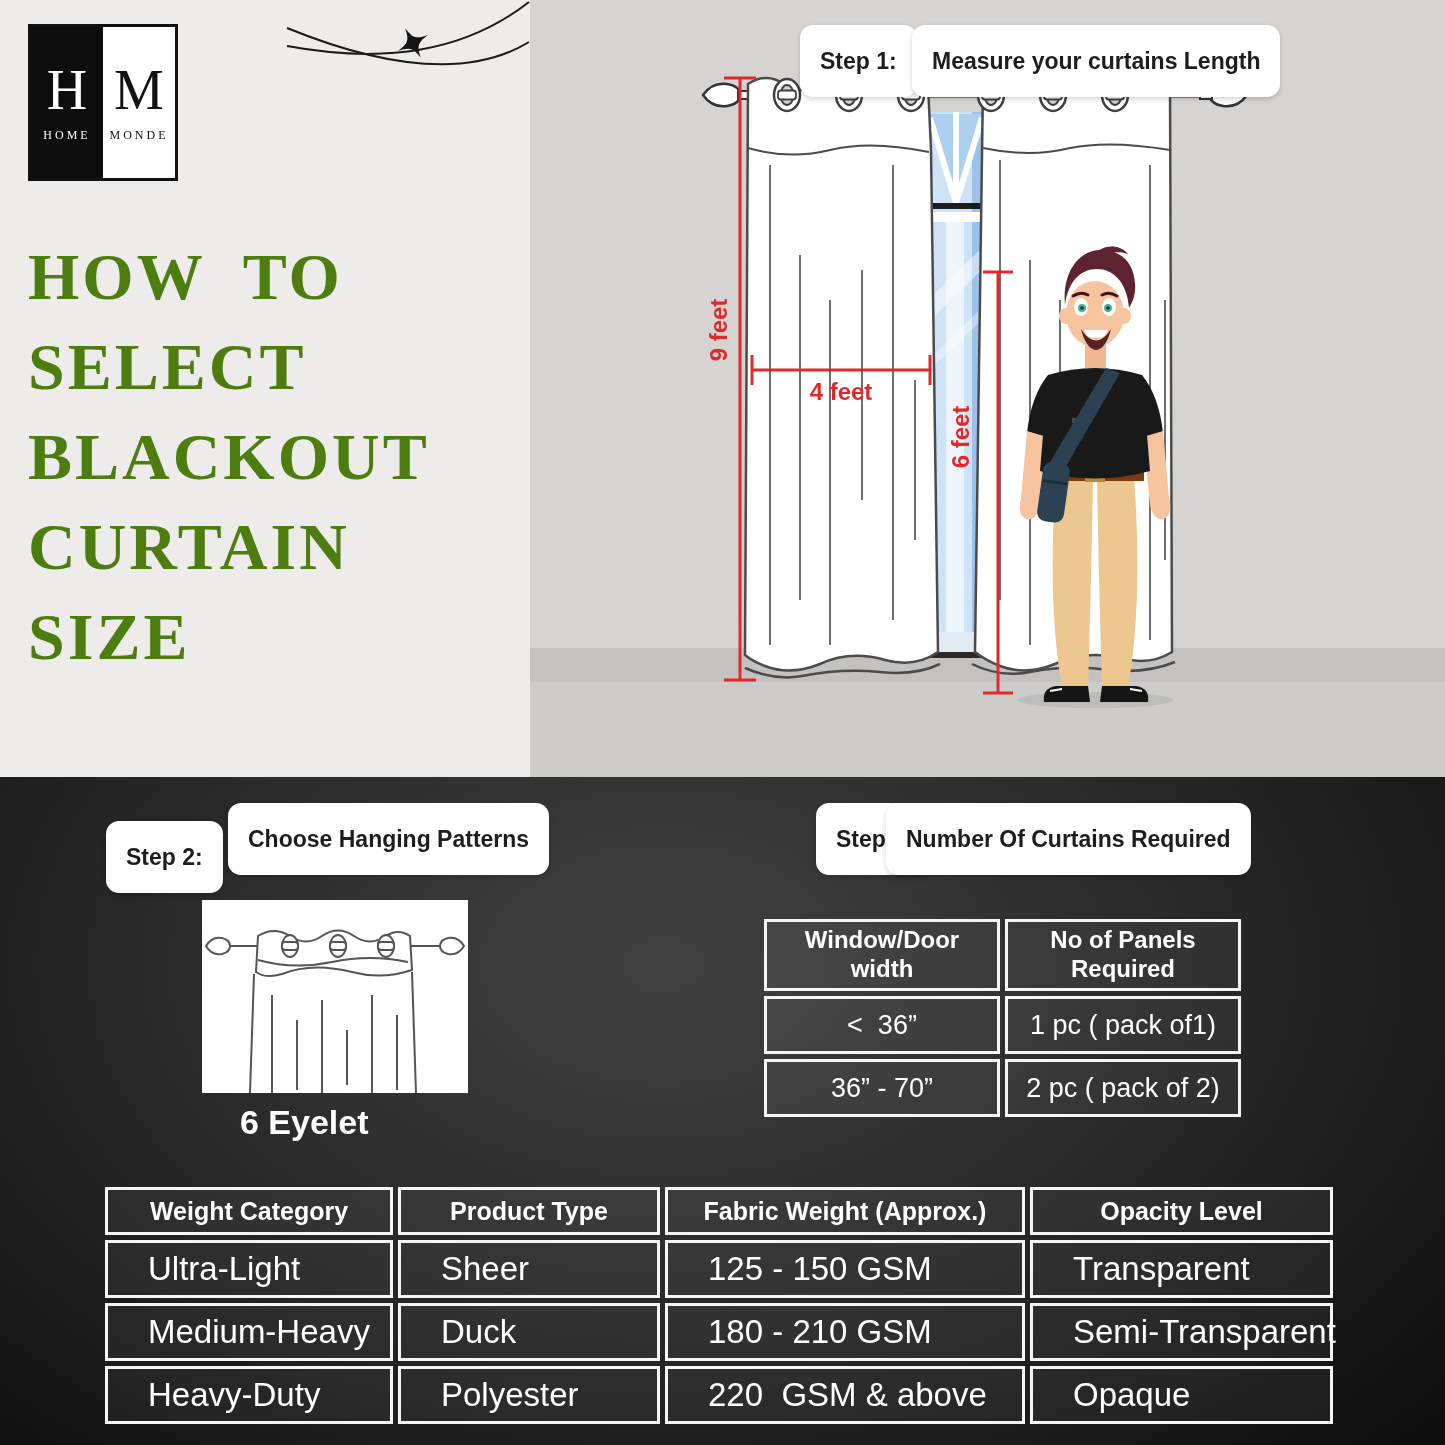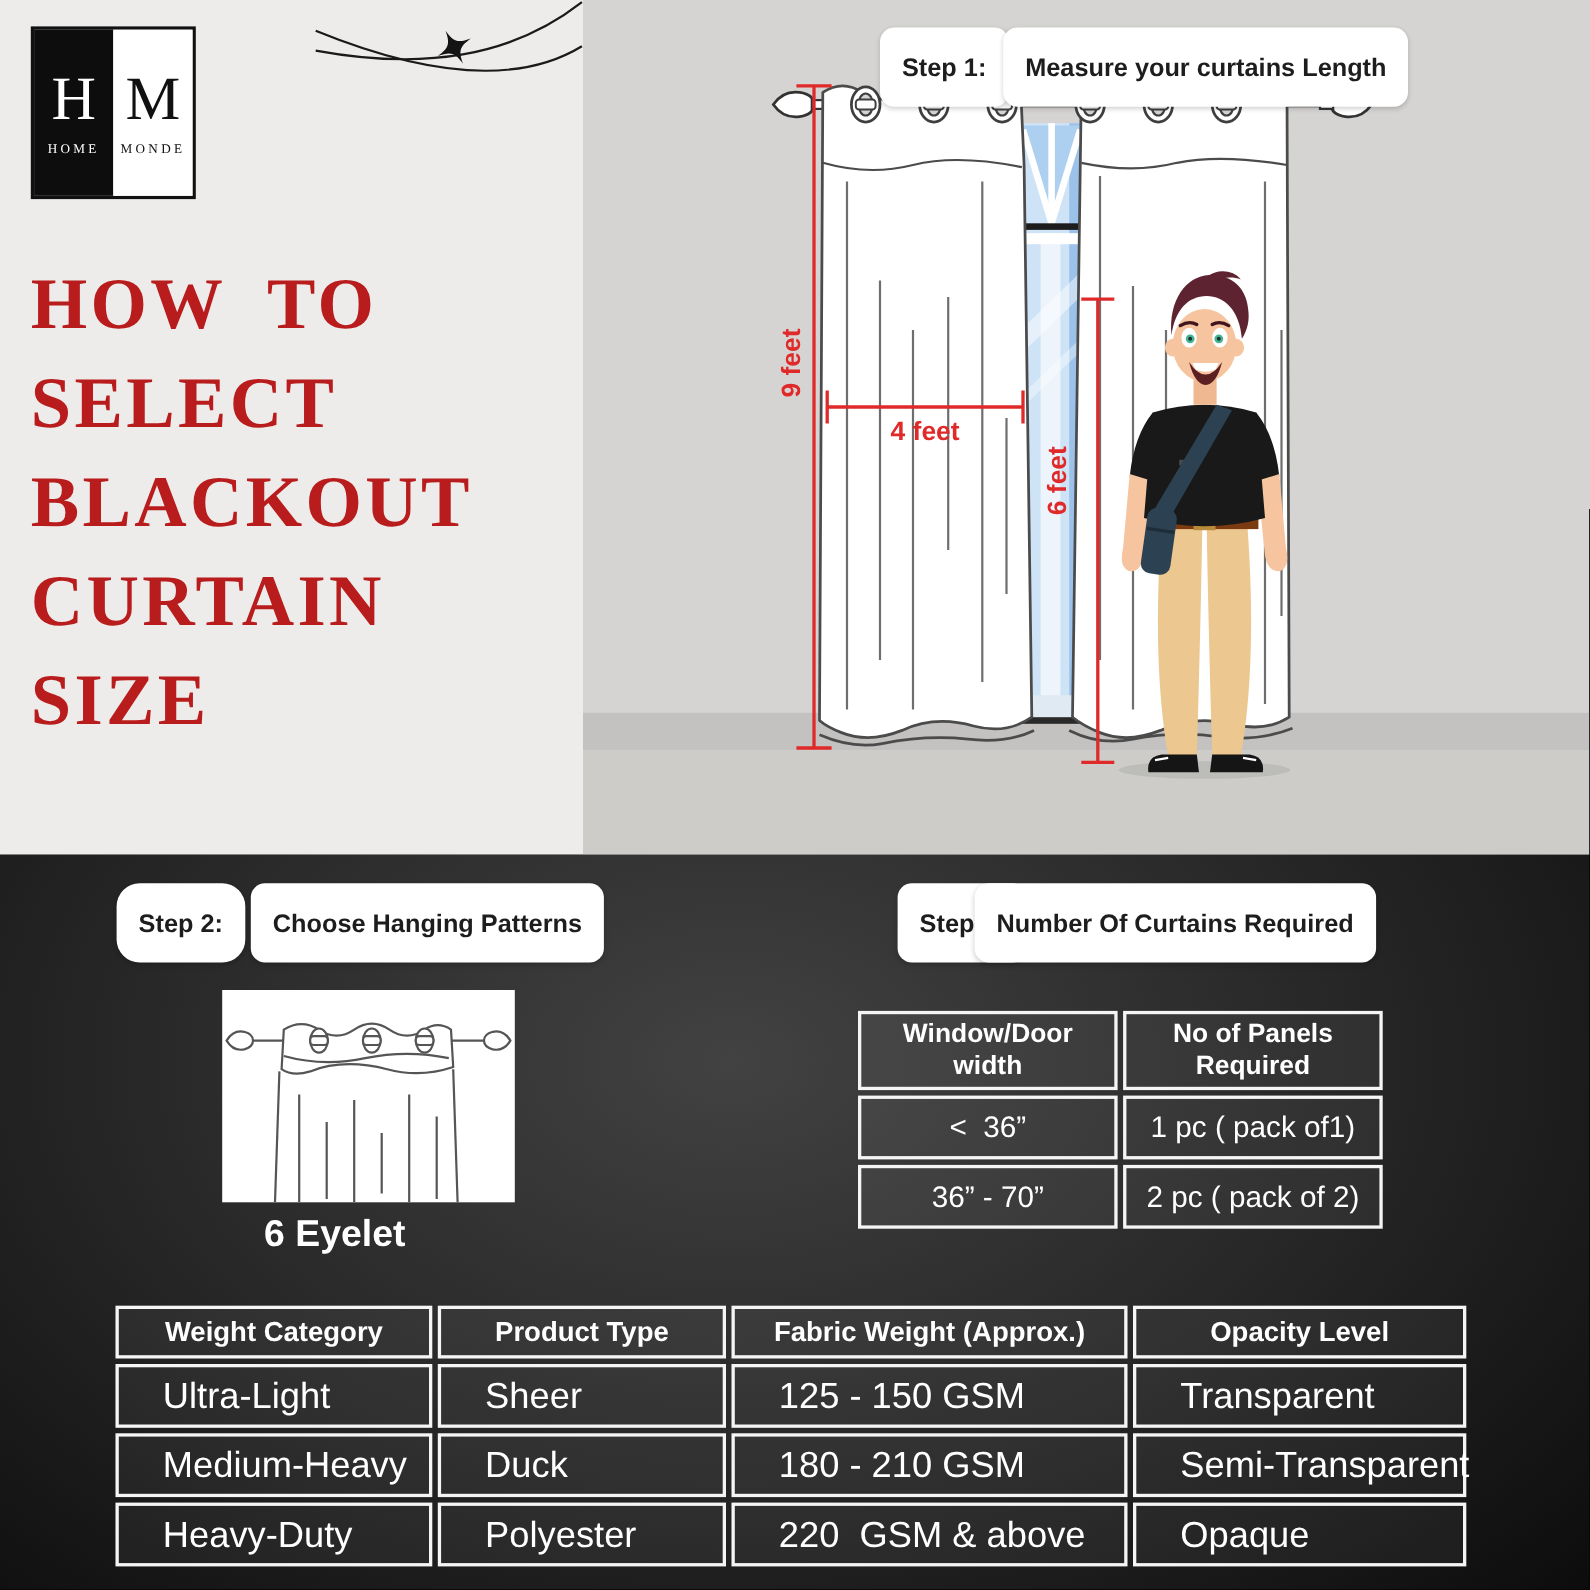--- a/index.html
+++ b/index.html
@@ -14,40 +14,40 @@
   .logo{position:absolute;left:28px;top:24px;width:150px;height:157px;border:3px solid #111;
         display:flex;box-sizing:border-box;}
   .logo-half{flex:1;display:flex;flex-direction:column;align-items:center;justify-content:center;
              gap:10px;font-family:"Liberation Serif",serif;}
   .logo-half.black{background:#0d0d0d;color:#fff;}
   .logo-half.white{background:#fff;color:#111;}
   .monogram{font-size:56px;line-height:1;font-weight:400;}
   .logo-word{font-size:12px;letter-spacing:3px;}
 
   
-  .title{position:absolute;left:28px;top:232px;color:#b91c1c;
+  .title{position:absolute;left:28px;top:232px;color:#4d7c0f;
          font-family:"Liberation Serif",serif;font-weight:bold;
          font-size:66px;line-height:90px;letter-spacing:3px;}
   .title div{word-spacing:20px;}
 
   
   .pill{position:absolute;height:44px;background:#fff;border-radius:13px;
         display:inline-flex;align-items:center;justify-content:center;
         padding:14px 20px;font-weight:bold;font-size:23px;color:#1d1d1d;
         box-shadow:0 2px 5px rgba(0,0,0,.18);white-space:nowrap;}
 
   
   .bottom{position:absolute;left:0;top:777px;width:1445px;height:668px;
           background:radial-gradient(1100px 720px at 46% 28%, #424242 0%, #2a2a2a 45%, #0b0b0b 100%);}
   .eyelet-box{position:absolute;left:202px;top:123px;width:266px;height:193px;background:#fff;}
   .eyelet-label{position:absolute;left:240px;top:326px;width:260px;text-align:left;
                 color:#fff;font-weight:bold;font-size:34px;}
 
   
-  .ptable{position:absolute;left:780px;top:142px;display:grid;
+  .ptable{position:absolute;left:764px;top:142px;display:grid;
           grid-template-columns:236px 236px;gap:5px;border-radius:28px;}
   .ftable{position:absolute;left:105px;top:410px;display:grid;
           grid-template-columns:288px 262px 360px 303px;gap:5px;}
   .cell{border:3px solid #f5f5f5;background:rgba(255,255,255,0.05);color:#fff;
         display:flex;align-items:center;box-sizing:content-box;}
   .cell.hd{justify-content:center;text-align:center;font-weight:bold;}
   .ptable .cell.hd{height:66px;font-size:24px;line-height:1.2;}
   .ptable .cell.dt{height:52px;justify-content:center;font-size:27px;white-space:pre;}
   .ftable .cell.hd{height:42px;font-size:25px;}
   .ftable .cell.dt{height:52px;padding-left:40px;font-size:33px;white-space:pre;}
@@ -242,21 +242,21 @@
     <div class="pill" style="left:270px;top:25px;">
       <span>Step 1:</span>
     </div>
     <div class="pill" style="left:382px;top:25px;">
       <span>Measure your curtains Length</span>
     </div>
   </div>
 
   <div class="bottom">
 
-    <div class="pill" style="left:106px;top:26px;border-radius:21px;">
+    <div class="pill" style="left:106px;top:44px;">
       <span>Step 2:</span>
     </div>
     <div class="pill" style="left:228px;top:26px;">
       <span>Choose Hanging Patterns</span>
     </div>
 
     <div class="pill" style="left:816px;top:26px;">
       <span>Step 3:</span>
     </div>
     <div class="pill" style="left:886px;top:26px;">

